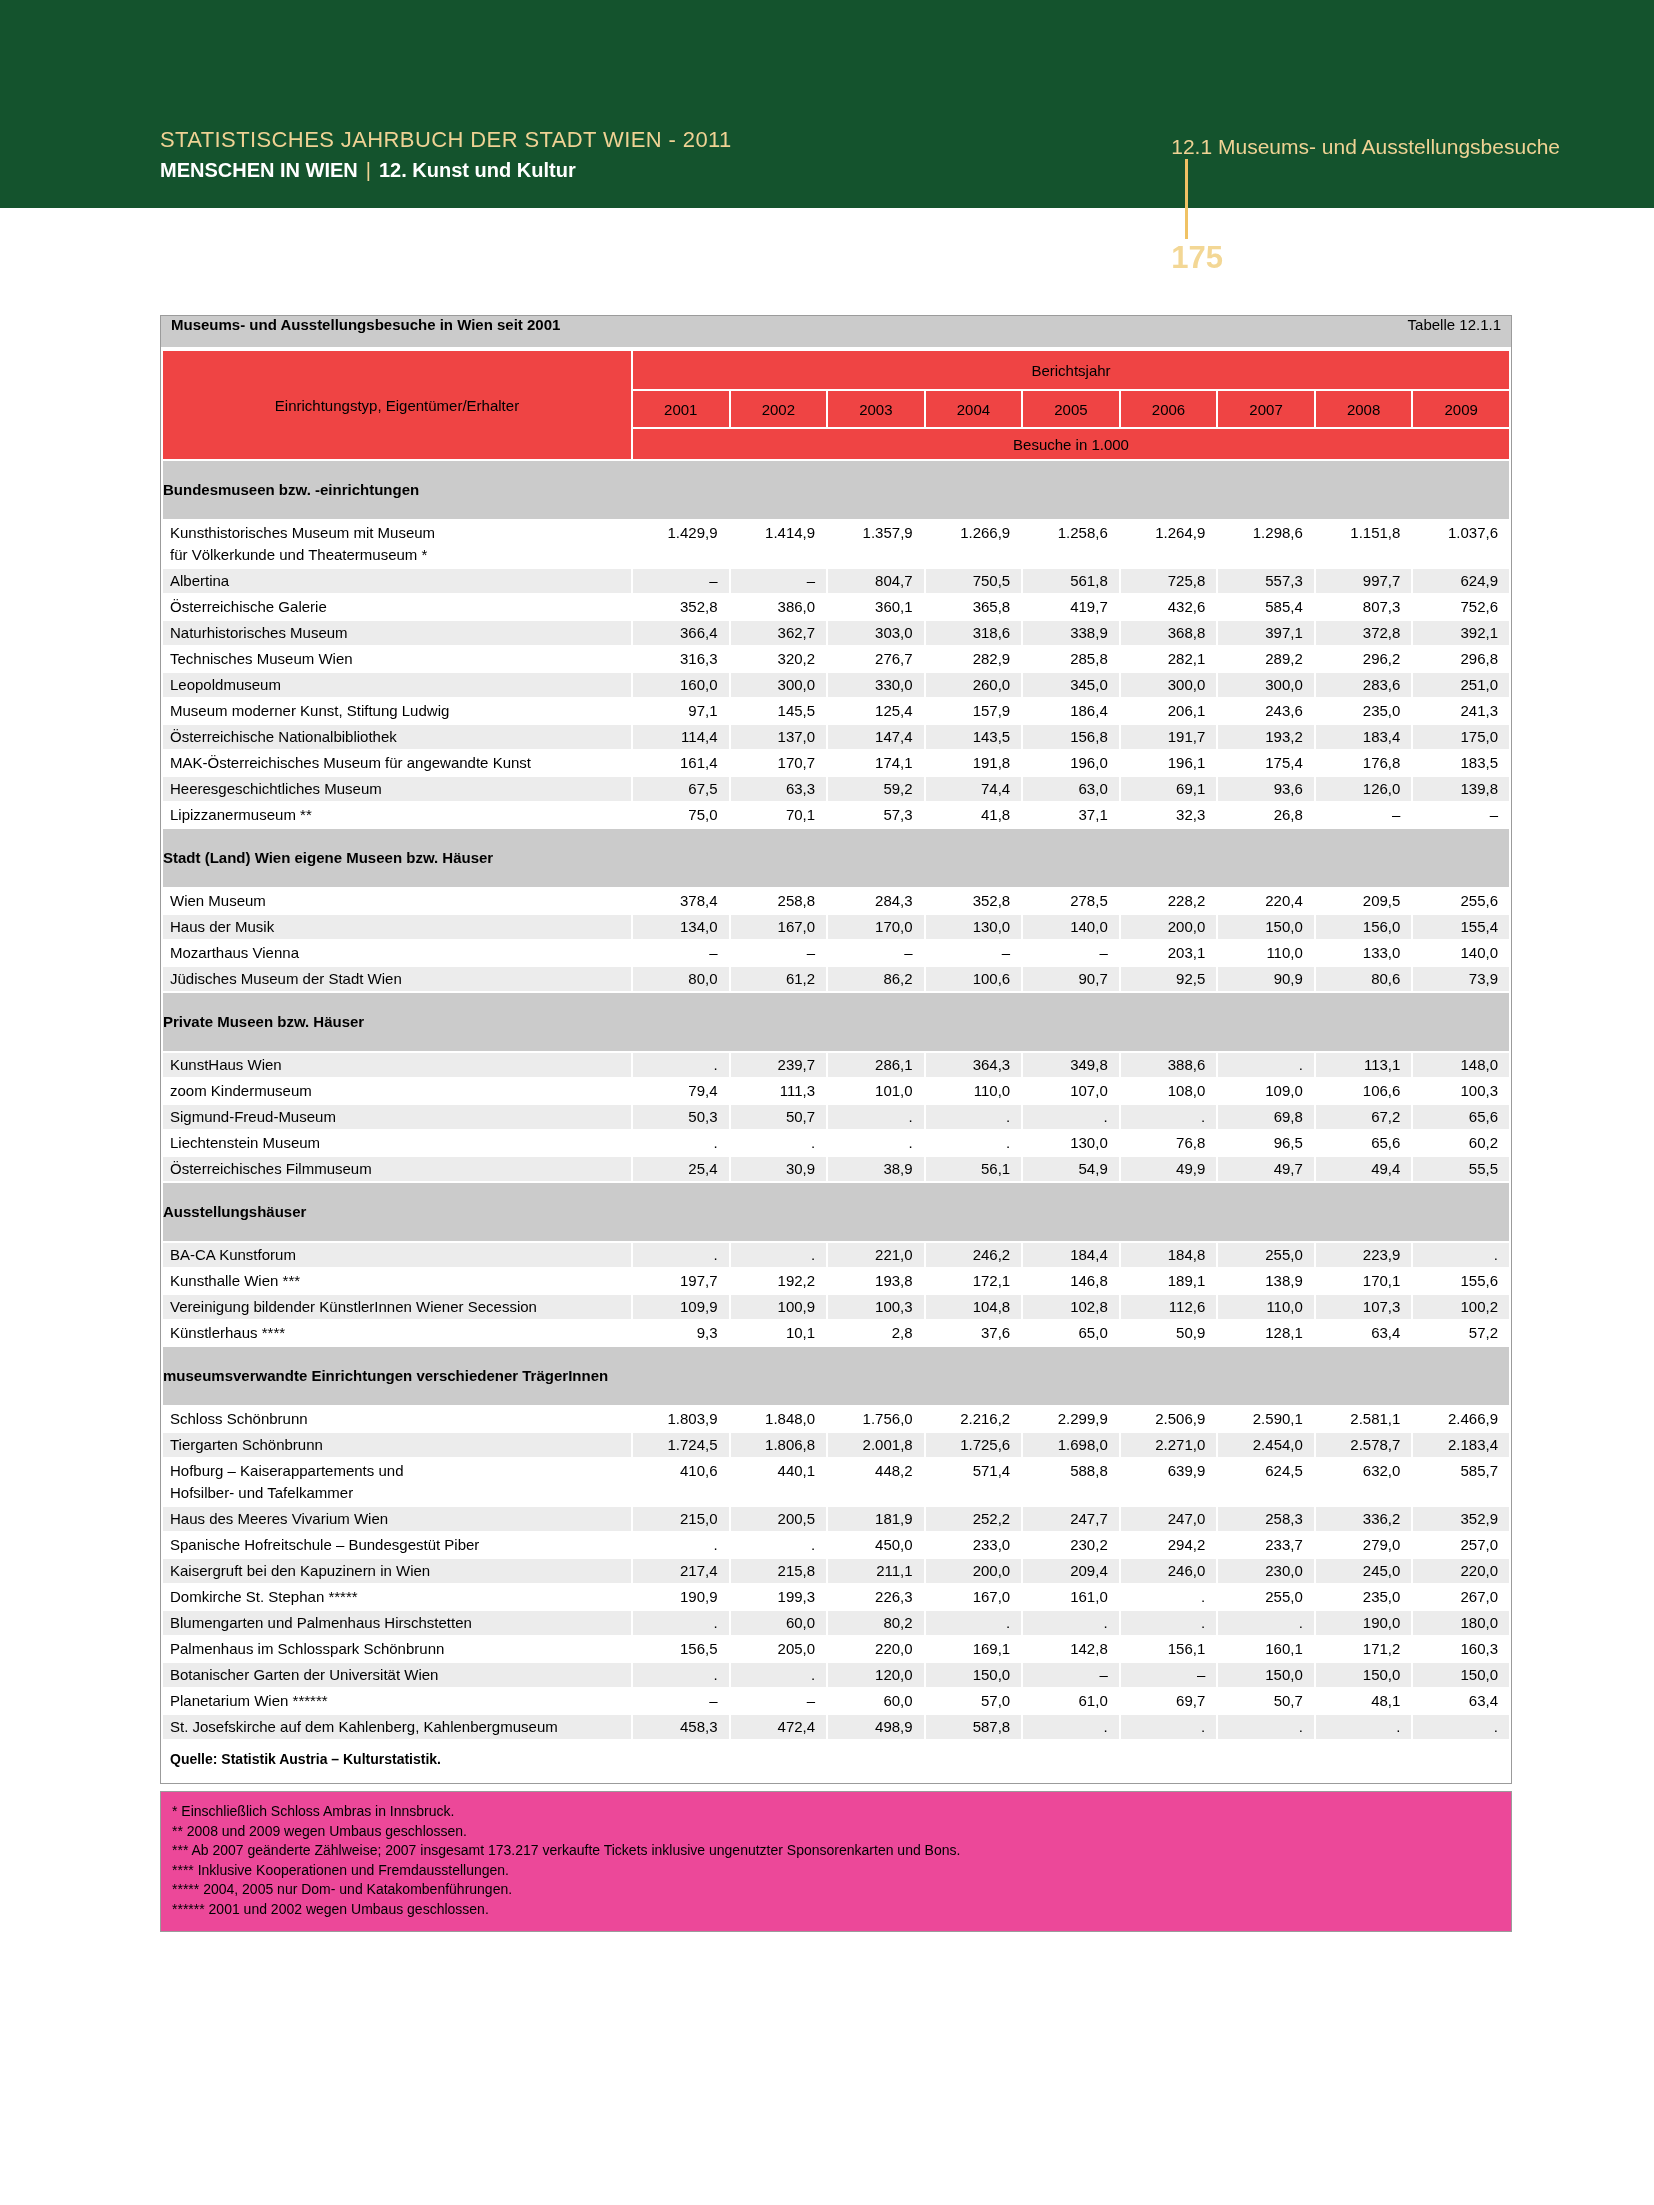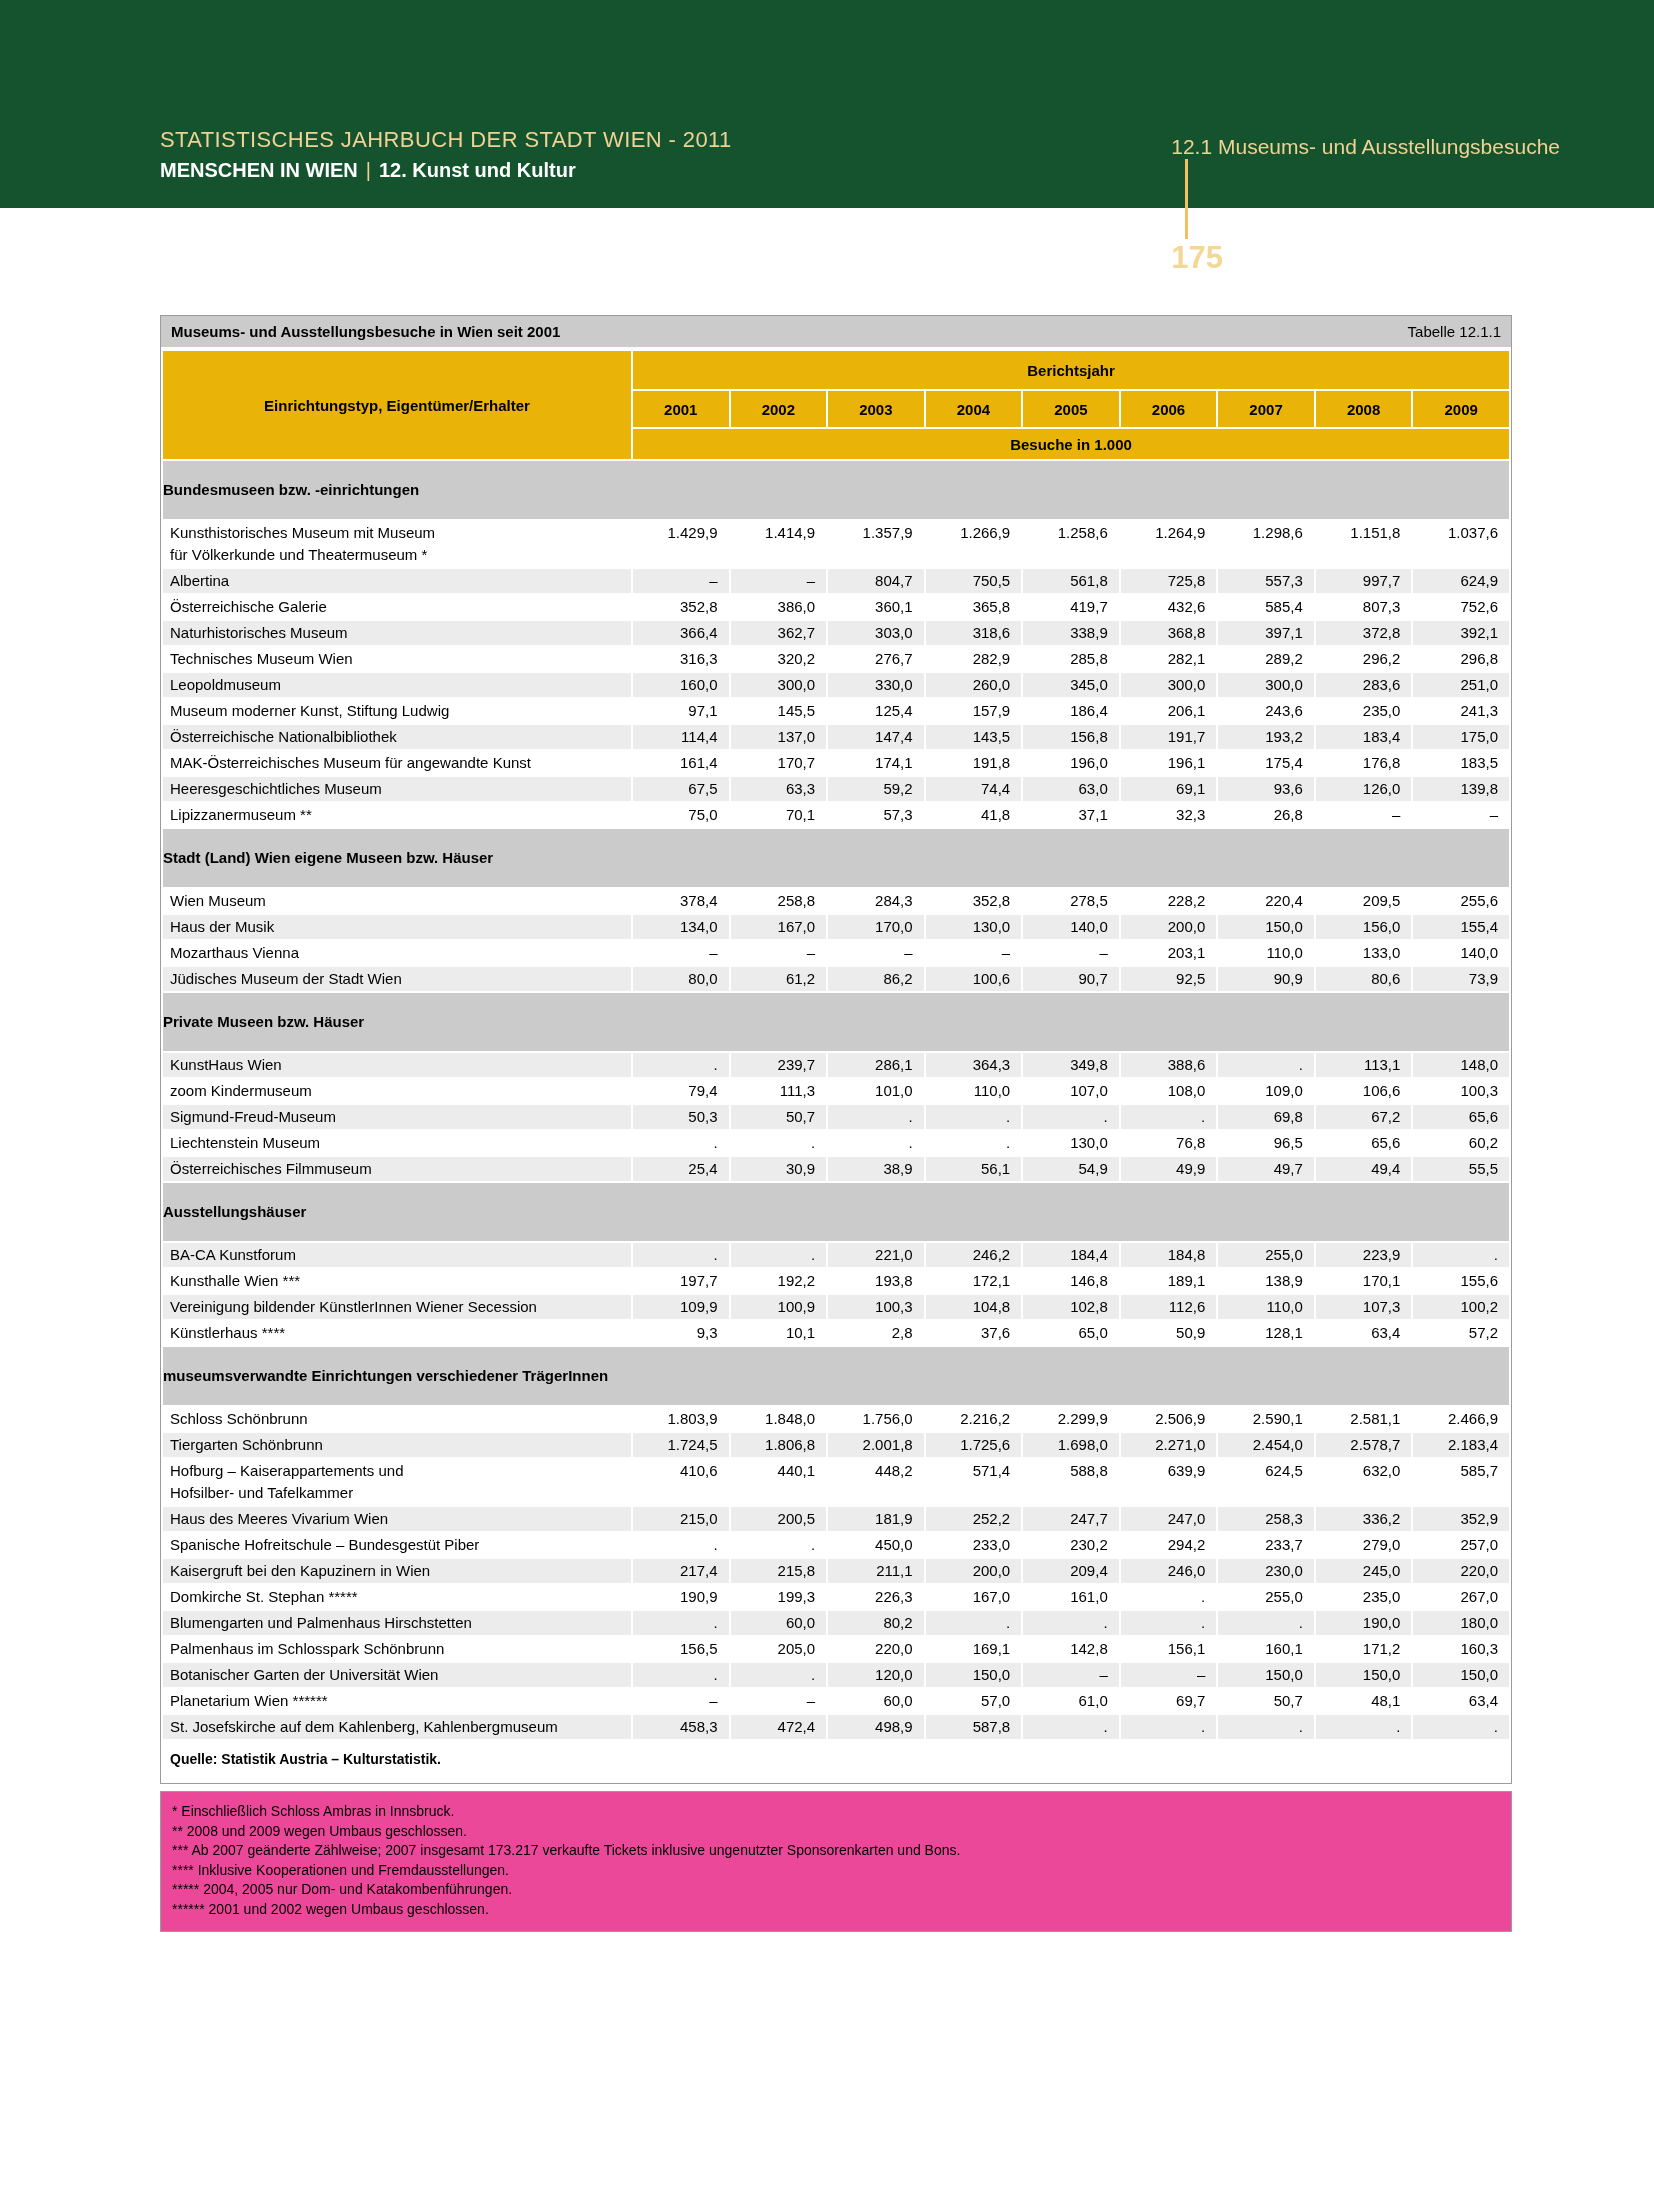--- a/index.html
+++ b/index.html
@@ -35,30 +35,30 @@
     margin: 0 15px 0 14px;
   }
   .hdr-pagenum {
     color: #f3d795; font-weight: bold; font-size: 31px; line-height: 31px; margin-top: 3px;
   }
   
   .main { position: absolute; left: 160px; top: 315px; width: 1352px; }
   .tablebox { border: 1px solid #9b9b9b; background: #ffffff; }
   .titlebar {
     background: #cbcbcb; height: 33px;
-    display: flex; justify-content: space-between; align-items: center;
+    display: flex; justify-content: space-between; align-items: flex-start;
     padding: 0 10px; box-sizing: border-box;
     border-bottom: 2px solid #ffffff;
   }
   .tb-title { font-weight: bold; font-size: 15px; }
   .tb-ref { font-size: 15px; }
 
   table.stat { border-collapse: collapse; width: 100%; table-layout: fixed; }
   table.stat th, table.stat td { border: 2px solid #ffffff; font-size: 15px; }
-  thead th { background: #eab308; font-weight: bold; }
+  thead th { background: #ef4444; font-weight: normal; }
   .stub-h { text-align: center; vertical-align: middle; }
   .group-h { height: 36px; text-align: center; vertical-align: middle; }
   .year-h  { height: 34px; text-align: center; vertical-align: middle; }
   .unit-h  { height: 28px; text-align: center; vertical-align: middle; }
 
   td.band {
     background: #cbcbcb; font-weight: bold; text-align: left;
     height: 22px; line-height: 22px; padding: 18px 0;
   }
   tbody td.stub, tbody td.val {

